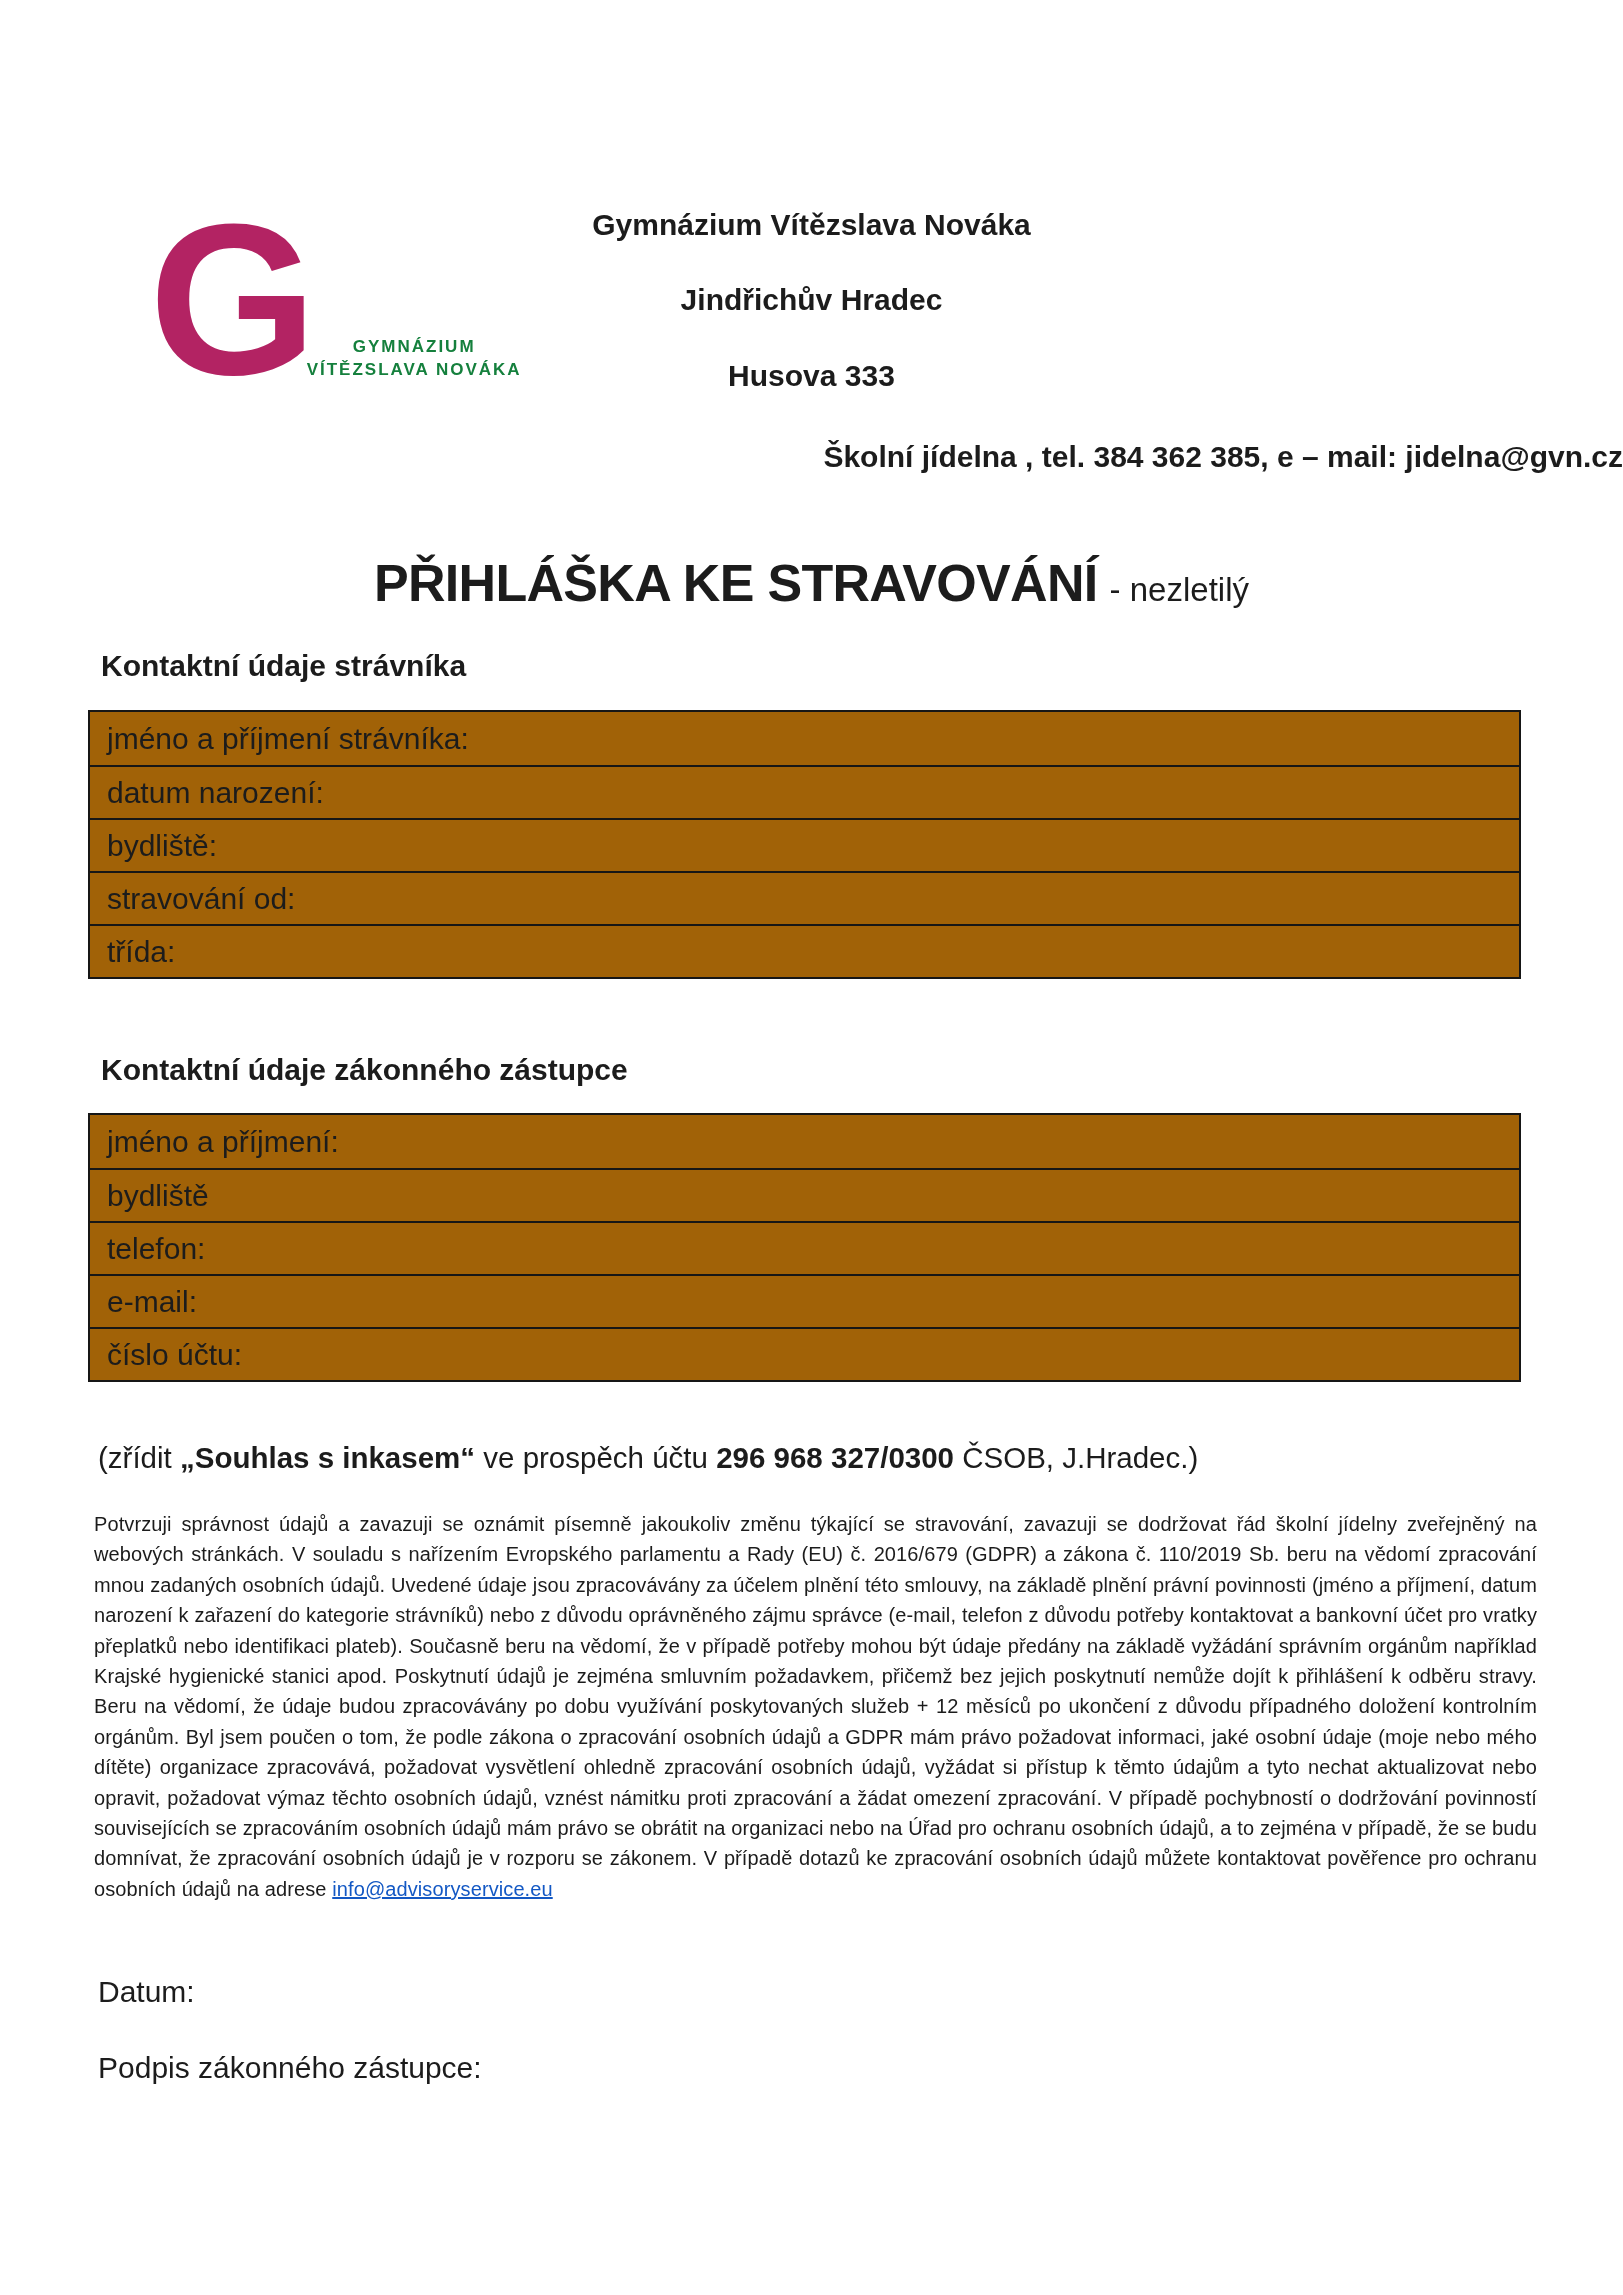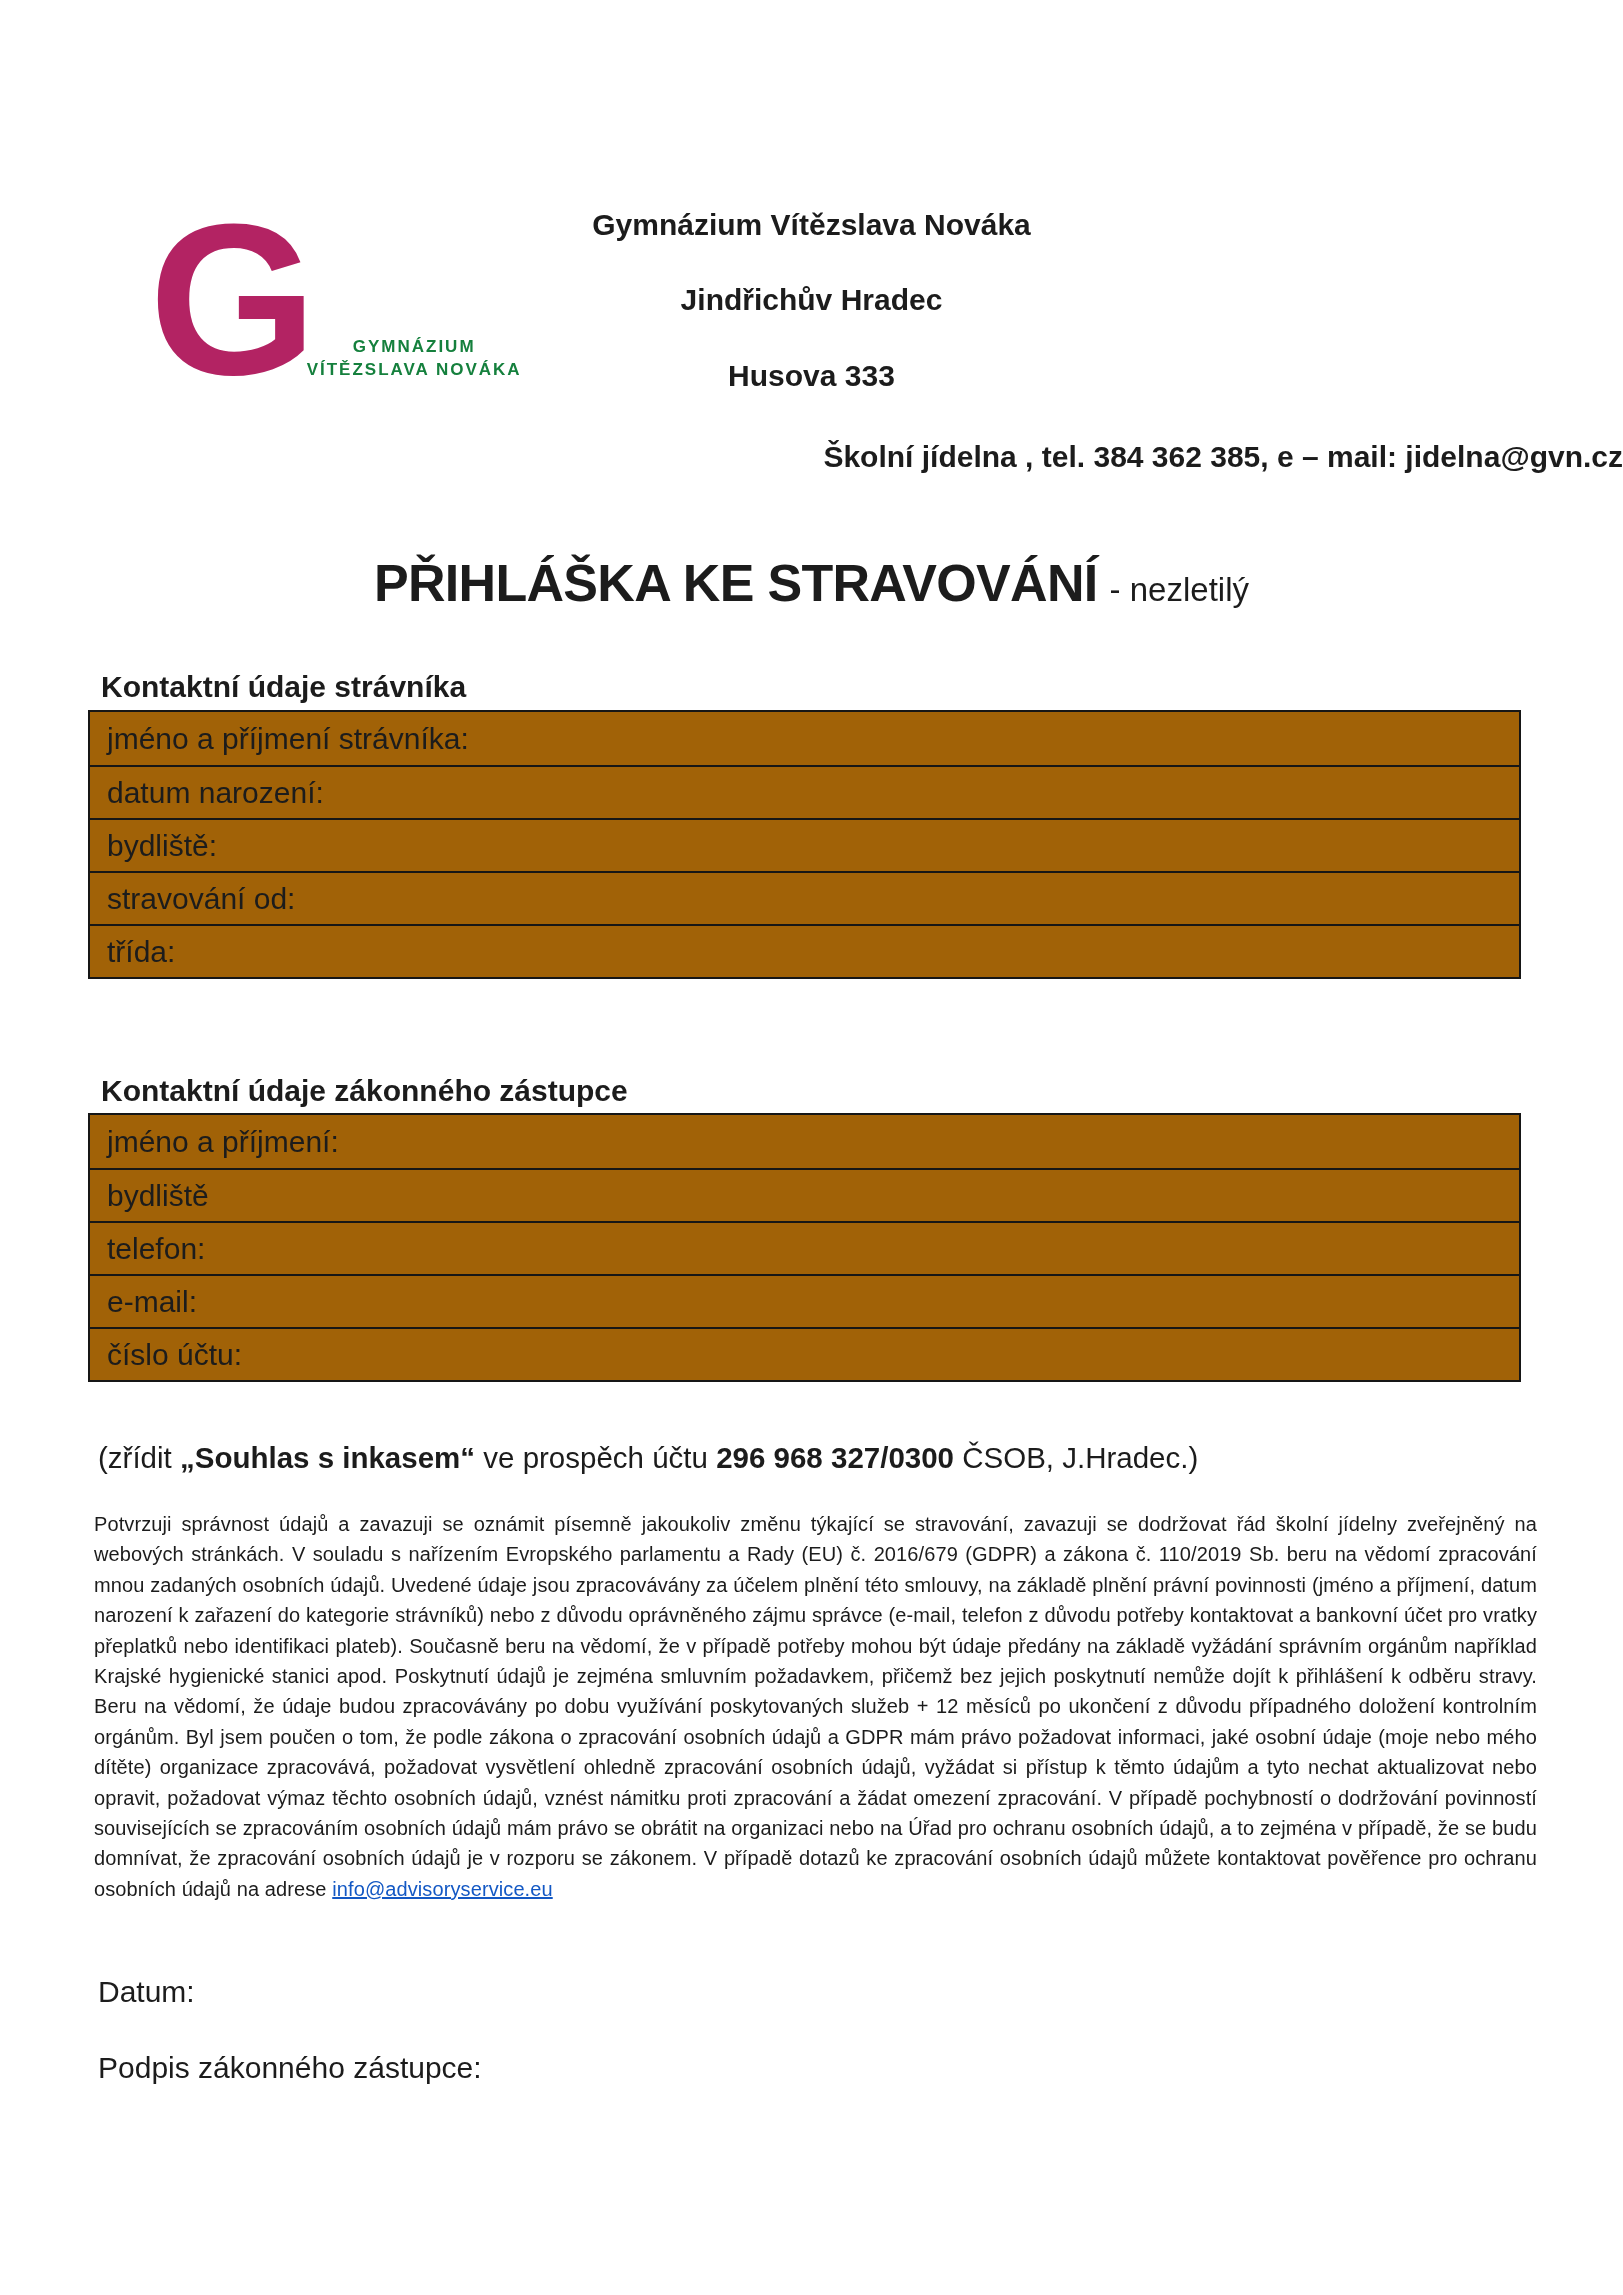--- a/index.html
+++ b/index.html
@@ -65,21 +65,21 @@
   .hl2 { top:283px; }
   .hl3 { top:359px; }
   .contact-line { position:absolute; top:440px; width:100%; text-align:right; font-weight:700; font-size:30px; }
 
   
   .title-block { position:absolute; top:553px; width:100%; text-align:center; white-space:nowrap; }
   .title-main { font-size:52px; font-weight:700; letter-spacing:-0.7px; }
   .title-suffix { font-size:33px; font-weight:400; margin-left:9.2px; }
 
   
-  .section-heading { position:absolute; left:101px; font-size:30px; font-weight:700;margin-top:21px; }
+  .section-heading { position:absolute; left:101px; font-size:30px; font-weight:700; }
   .sh1 { top:649px; }
   .sh2 { top:1053px; }
 
   .ftable {
     position:absolute;
     left:88px;
     width:1433px;
     border:2.6px solid var(--rule);
     background:#a16207;
   }

